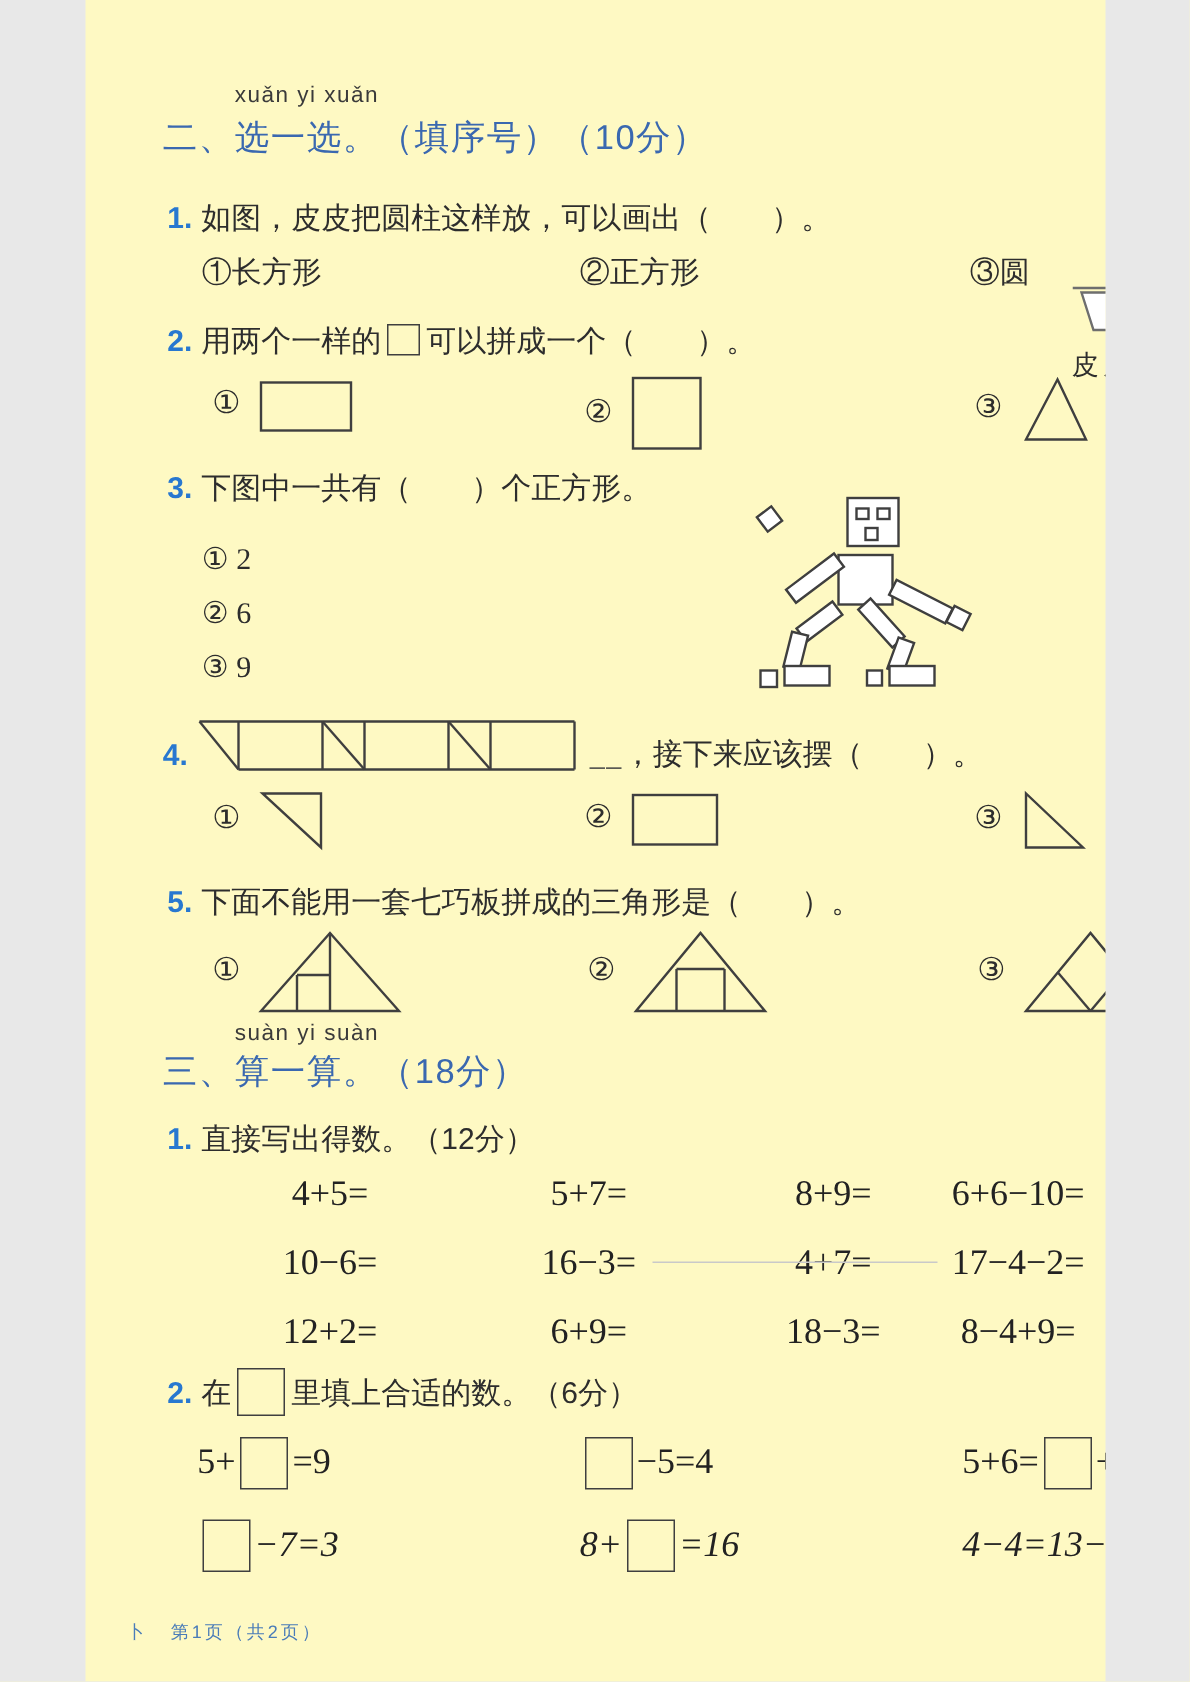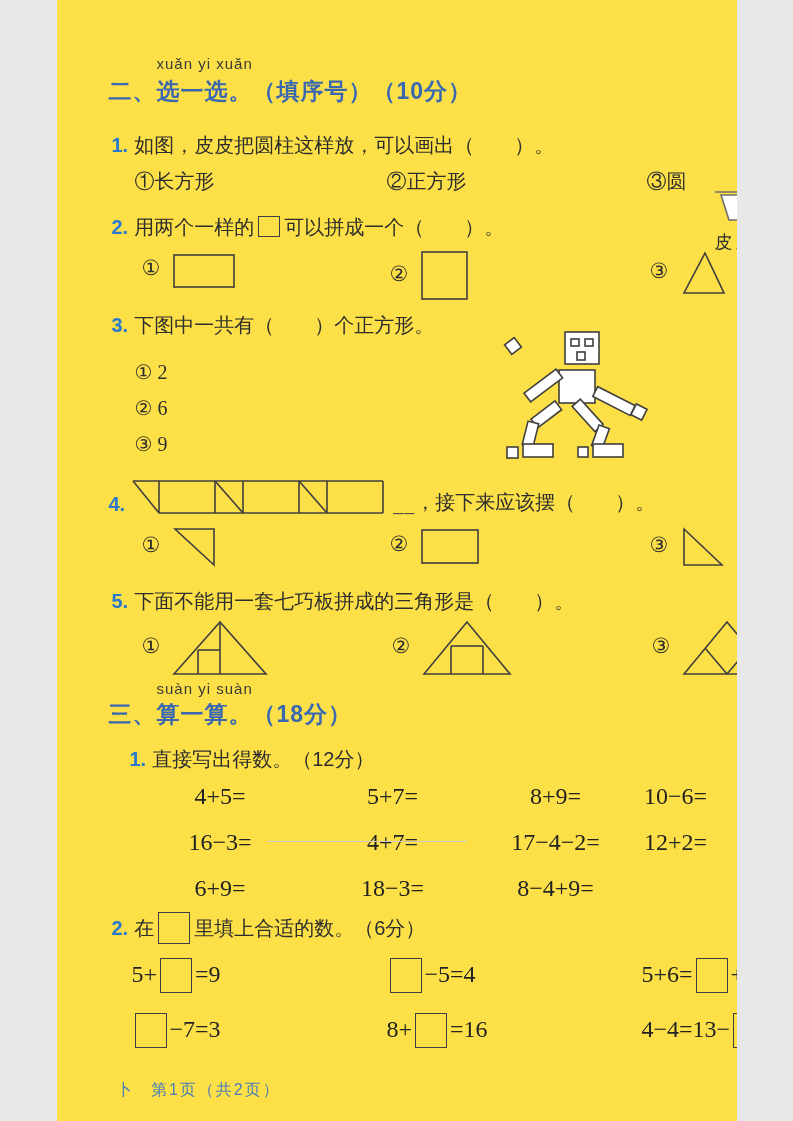--- a/index.html
+++ b/index.html
@@ -1,40 +1,40 @@
 <!DOCTYPE html>
 <html><head>
 <meta charset="utf-8">
 <style>
   html,body{margin:0;padding:0;background:#e8e8e8;}
   .page{
     position:relative;width:680px;height:1121px;margin:0 auto;
-    background:#fde047;overflow:hidden;
+    background:#fef9c3;overflow:hidden;
     font-family:"Liberation Sans",sans-serif;color:#2d2d2d;
   }
   .abs{position:absolute;}
   .pinyin{font-size:15px;color:#3a3a3a;letter-spacing:1px;}
-  .sec-title{font-size:23px;font-weight:bold;color:#3a68b0;letter-spacing:1px;}
+  .sec-title{font-size:23px;font-weight:normal;color:#3a68b0;letter-spacing:1px;}
   .q-line{font-size:20px;color:#2d2d2d;white-space:nowrap;}
   .q-num{color:#2878d0;font-weight:bold;font-family:"Liberation Sans",sans-serif;margin-right:6px;}
   .optrow{position:absolute;left:0;right:0;}
   .opt{position:absolute;font-size:20px;white-space:nowrap;}
   .opt .circ{font-size:21px;margin-right:2px;}
   .opt svg{vertical-align:middle;margin-left:4px;}
   .o1{left:78px;} .o2{left:330px;} .o3{left:590px;}
   .inline-box{display:inline-block;width:20px;height:19px;border:1.5px solid #3f3f3f;vertical-align:-3px;margin:0 4px;}
   .inline-box.big{width:30px;height:30px;vertical-align:-9px;}
   .eq-grid{display:grid;grid-template-columns:177px 168px 158px auto;}
   .eq{font-family:"Liberation Serif",serif;font-size:24px;color:#222;height:46px;line-height:40px;white-space:nowrap;position:relative;}
   .eq.artifact::after{content:"";position:absolute;left:-42px;right:10px;top:19px;border-top:1px solid #c9c9c9;}
   .fill-eq{font-family:"Liberation Serif",serif;font-size:24px;color:#222;white-space:nowrap;position:absolute;}
   .fill-box{display:inline-block;width:30px;height:33px;border:1.5px solid #3f3f3f;vertical-align:-11px;margin:0 3px;}
   .f1{left:75px;} .f2{left:330px;} .f3{left:585px;}
   .blank{font-family:Liberation Serif, serif;letter-spacing:1px;color:#444;}
-  .footer{font-size:16px;color:#4a7cb8;letter-spacing:2px;margin-left:32px;}
+  .footer{font-size:12px;color:#4a7cb8;letter-spacing:2px;}
   .fig-label{font-size:18px;color:#2d2d2d;text-align:left;letter-spacing:3px;}
   svg.draw{stroke:#3f3f3f;stroke-width:1.6;fill:none;}
   svg.draw .fillw{fill:#ffffff;}
   .q3opts div{font-size:20px;height:36px;font-family:"Liberation Serif",serif;}
   .q4flex{display:flex;align-items:flex-end;}
 </style>
 </head>
 <body>
 
 <div class="page">
@@ -217,48 +217,49 @@
         <polygon points="2,56 45,4 88,56"></polygon>
         <line x1="23" y1="30" x2="45" y2="56"></line>
         <line x1="67" y1="30" x2="45" y2="56"></line>
       </svg>
     </span>
   </div>
 
   <div class="abs pinyin" style="top:680px;left:100px;">suàn yi suàn</div>
   <div class="abs sec-title" style="top:699px;left:52px;">三、算一算。（18分）</div>
 
-  <div class="abs q-line" style="top:746px;left:55px;margin-left:18px;">
+  <div class="abs q-line" style="top:746px;left:55px;">
     <span class="q-num">1.</span><span>直接写出得数。（12分）</span>
   </div>
 
   <div class="abs eq-grid" style="top:776px;left:75px;right:20px;text-align:center;">
     <span class="eq">4+5=</span>
     <span class="eq">5+7=</span>
     <span class="eq">8+9=</span>
+    <span class="eq">6+6−10=</span>
     <span class="eq">10−6=</span>
     <span class="eq">16−3=</span>
     <span class="eq artifact">4+7=</span>
     <span class="eq">17−4−2=</span>
     <span class="eq">12+2=</span>
     <span class="eq">6+9=</span>
     <span class="eq">18−3=</span>
     <span class="eq">8−4+9=</span>
   </div>
 
   <div class="abs q-line" style="top:912px;left:55px;">
     <span class="q-num">2.</span><span>在</span><span class="inline-box big"></span><span>里填上合适的数。（6分）</span>
   </div>
 
   <div class="optrow" style="top:958px;height:48px;">
     <span class="fill-eq f1"><span>5+</span><span class="fill-box"></span><span>=9</span></span>
     <span class="fill-eq f2"><span></span><span class="fill-box"></span><span>−5=4</span></span>
     <span class="fill-eq f3"><span>5+6=</span><span class="fill-box"></span><span>+7</span></span>
   </div>
-  <div class="optrow" style="top:1013px;height:48px;">
+  <div class="optrow" style="top:1013px;height:48px;font-style:italic;">
     <span class="fill-eq f1"><span></span><span class="fill-box"></span><span>−7=3</span></span>
     <span class="fill-eq f2"><span>8+</span><span class="fill-box"></span><span>=16</span></span>
     <span class="fill-eq f3"><span>4−4=13−</span><span class="fill-box"></span><span></span></span>
   </div>
 
   <div class="abs footer" style="top:1080px;left:28px;">
     <span>卜</span>
     <span style="margin-left:10px;">第1页（共2页）</span>
   </div>
 

